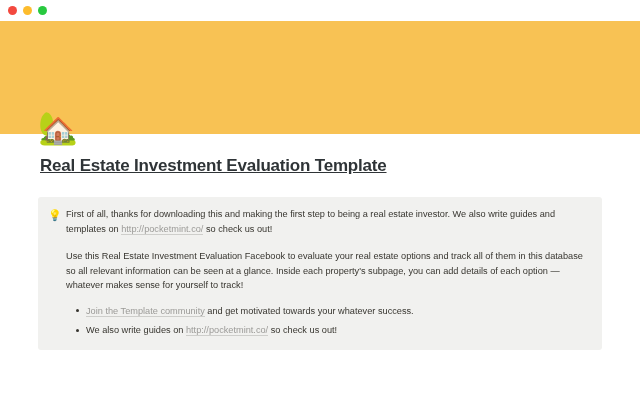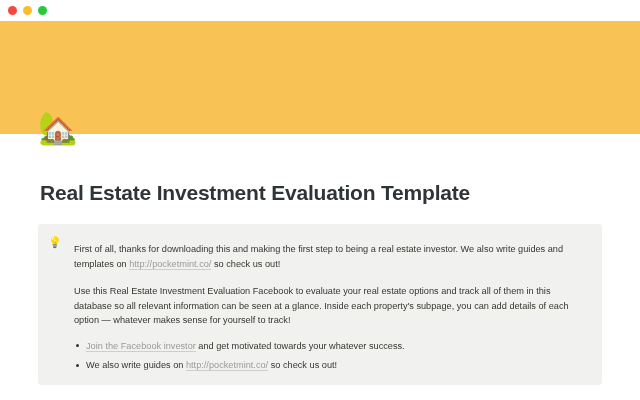--- a/index.html
+++ b/index.html
@@ -57,26 +57,27 @@
     left: 38px;
     top: -23px;
     font-size: 32px;
     line-height: 34px;
     width: 36px;
     height: 36px;
     user-select: none;
   }
   .page-title {
     margin: 0;
-    padding: 46px 40px 0 40px;
-    font-size: 21px;
+    padding: 19px 40px 0 40px;
+    font-size: 17px;
     font-weight: bold;
     letter-spacing: -0.2px;
     color: #2f3437;
     line-height: 26px;
+    text-decoration: underline;
   }
 
   
   .callout {
     margin: 18px 38px 0 38px;
     background: #f1f1ef;
     border-radius: 3px;
     padding: 10px 12px 12px 10px;
     box-sizing: border-box;
   }
@@ -90,21 +91,21 @@
     font-size: 11px;
     line-height: 15px;
     padding-top: 1px;
     user-select: none;
   }
   .callout-text-col {
     flex: 1 1 auto;
     min-width: 0;
   }
   .callout p {
-    margin: 8px;
+    margin: 0;
     font-size: 9.2px;
     line-height: 14.5px;
     color: #37352f;
   }
   .callout p + p {
     margin-top: 13px;
   }
   .callout ul {
     margin: 11px 0 0 0;
     padding-left: 20px;
@@ -161,21 +162,21 @@
       <div class="callout-emoji">💡</div>
       <div class="callout-text-col">
 
         <p><span>First of all, thanks for downloading this and making the first step to being a real estate investor. We also write guides and templates on </span><a class="lnk" href="#">http://pocketmint.co/</a><span> so check us out!</span></p>
 
         <p>Use this Real Estate Investment Evaluation Facebook to evaluate your real estate options and track all of them in this database so all relevant information can be seen at a glance. Inside each property's subpage, you can add details of each option — whatever makes sense for yourself to track!</p>
 
         <ul>
 
 
-          <li><span></span><a class="lnk" href="#">Join the Facebook investor</a><span> and get motivated towards your whatever success.</span></li>
+          <li><span></span><a class="lnk" href="#">Join the Template community</a><span> and get motivated towards your whatever success.</span></li>
 
           <li><span>We also write guides on </span><a class="lnk" href="#">http://pocketmint.co/</a><span> so check us out!</span></li>
 
         </ul>
 
       </div>
     </div>
   </div>
 
 </div>

